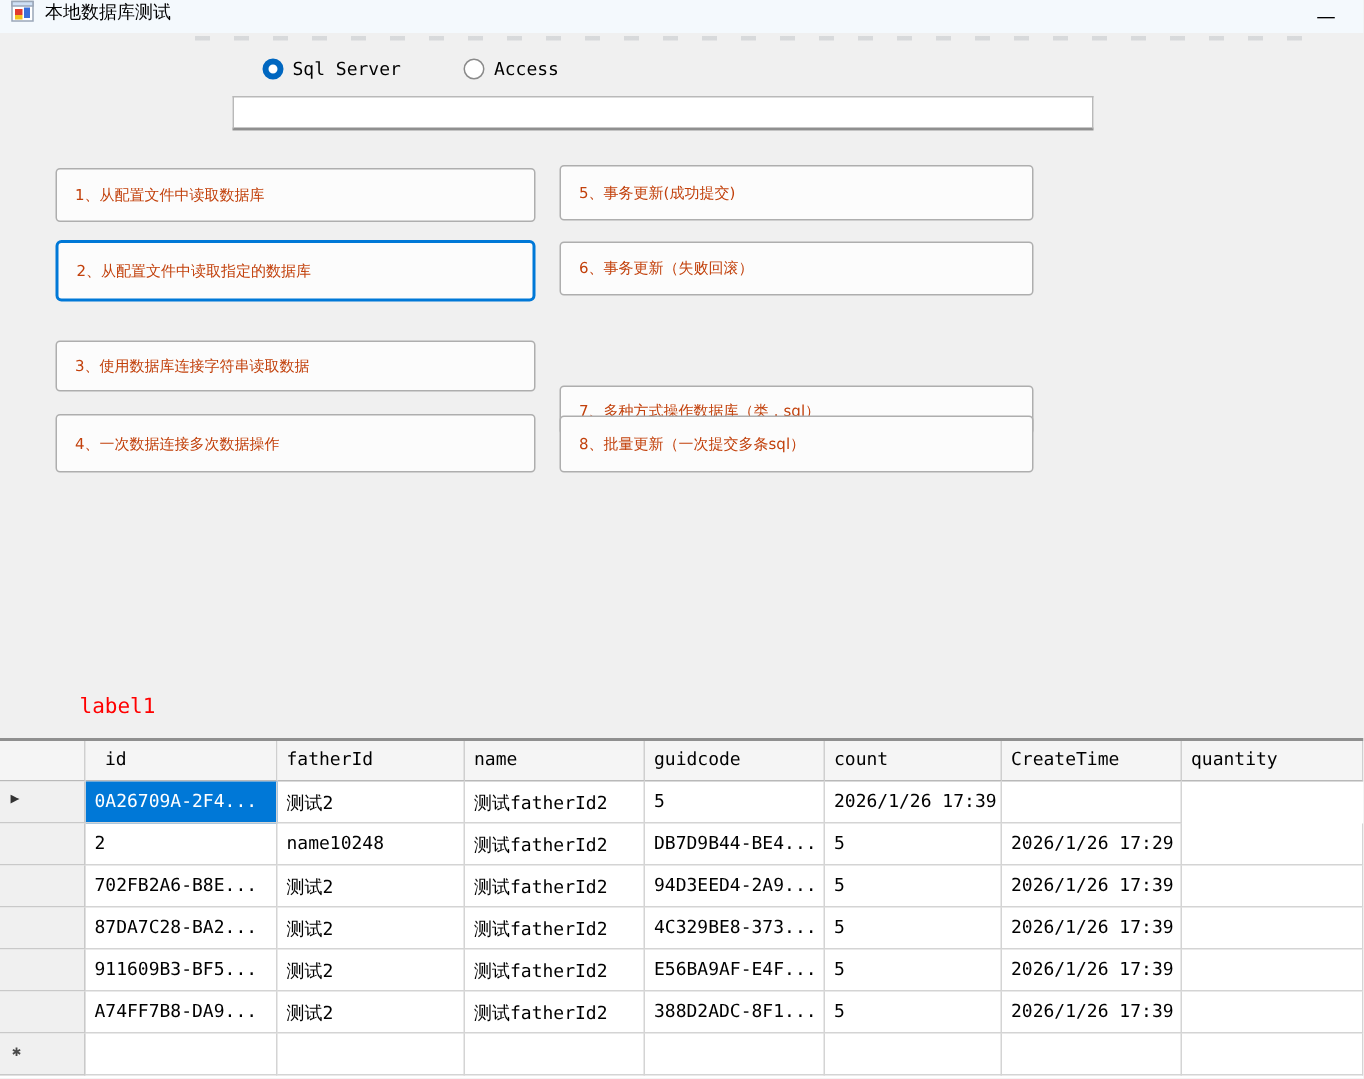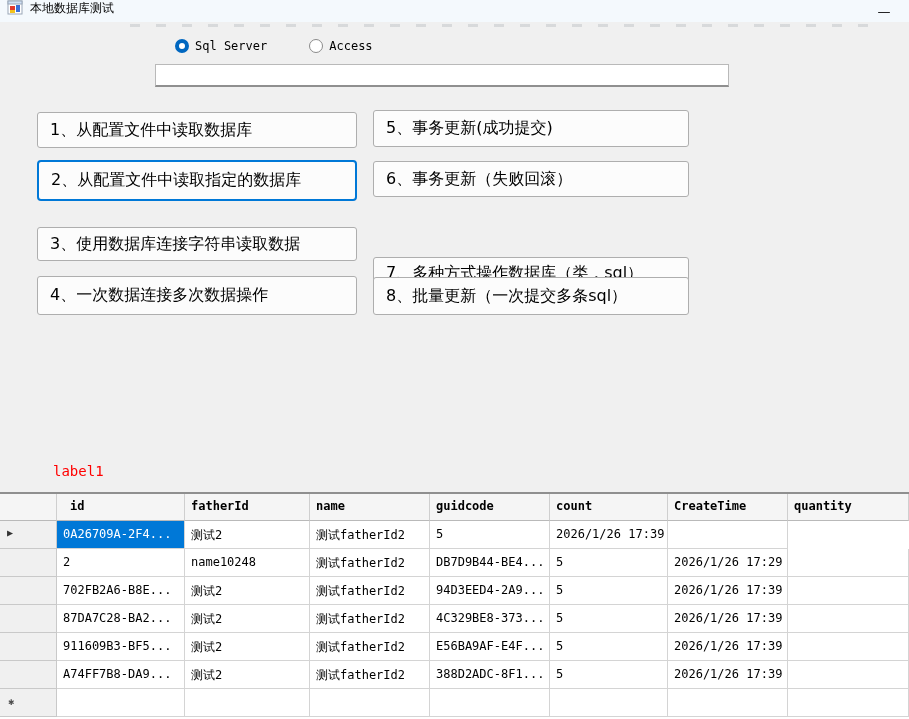--- a/index.html
+++ b/index.html
@@ -41,21 +41,21 @@
   .conn-input {
     position: absolute; left: 155px; top: 64px; width: 574px; height: 23px;
     background: #fff; border: 1px solid #b9b9b9; border-bottom: 2px solid #8f8f8f;
     font-family: "DejaVu Sans Mono", "Liberation Mono", monospace; font-size: 12px;
     padding: 0 4px; outline: none;
   }
   
   .wbtn {
     position: absolute;
     background: #fcfcfc; border: 1px solid #aeaeae; border-radius: 3px;
-    font-size: 16px; text-align: left; padding-left: 12px; color: #000000;
+    font-size: 10px; text-align: left; padding-left: 12px; color: #c2410c;
     font-family: "DejaVu Sans", "Liberation Sans", sans-serif;
     cursor: default;
   }
   .wbtn.focused { border: 2px solid #0078d7; border-radius: 4px; }
   .b1 { left: 37px;  top: 112px; width: 320px; height: 36px; }
   .b2 { left: 37px;  top: 160px; width: 320px; height: 41px; }
   .b3 { left: 37px;  top: 227px; width: 320px; height: 34px; }
   .b4 { left: 37px;  top: 276px; width: 320px; height: 39px; }
   .b5 { left: 373px; top: 110px; width: 316px; height: 37px; }
   .b6 { left: 373px; top: 161px; width: 316px; height: 36px; }
@@ -76,21 +76,21 @@
   .grow {
     display: grid;
     grid-template-columns: 57px 128px 125px 120px 120px 118px 120px 1fr;
     height: 28px;
   }
   .grow.hdr { height: 27px; }
   .gc {
     border-right: 1px solid #d4d4d4; border-bottom: 1px solid #d4d4d4;
     padding: 6px 6px 0 6px; white-space: nowrap; overflow: hidden;
   }
-  .hdr .gc { background: #f5f5f5; border-right: 1px solid #cfcfcf; border-bottom: 1px solid #b9b9b9; padding-top: 5px; font-weight: bold; }
+  .hdr .gc { background: #f5f5f5; border-right: 1px solid #cfcfcf; border-bottom: 1px solid #b9b9b9; padding-top: 5px; }
   .hdr .gc.idh { padding-left: 13px; }
   .rowhdr {
     background: #f0f0f0; border-right: 1px solid #c9c9c9; border-bottom: 1px solid #c9c9c9;
     position: relative;
   }
   .cur-arrow {
     position: absolute; left: 7px; top: 7px; font-size: 10px; color: #333; line-height: 1;
   }
   .new-star {
     position: absolute; left: 8px; top: 8px; font-size: 10px; color: #4a4a4a; line-height: 1;

